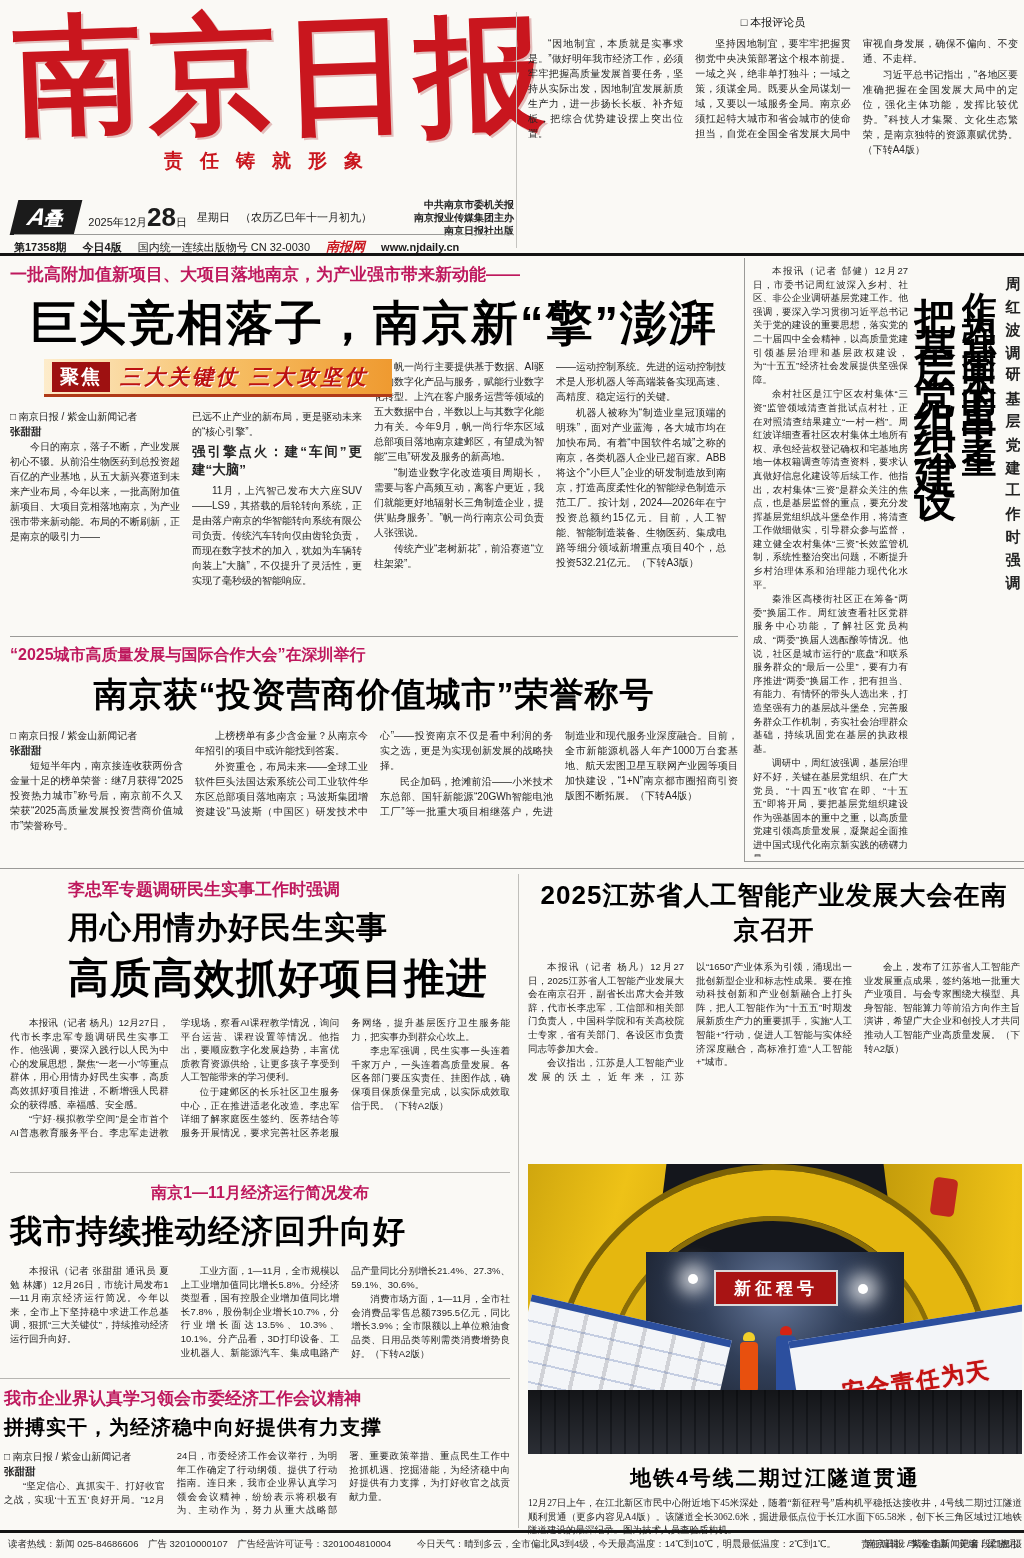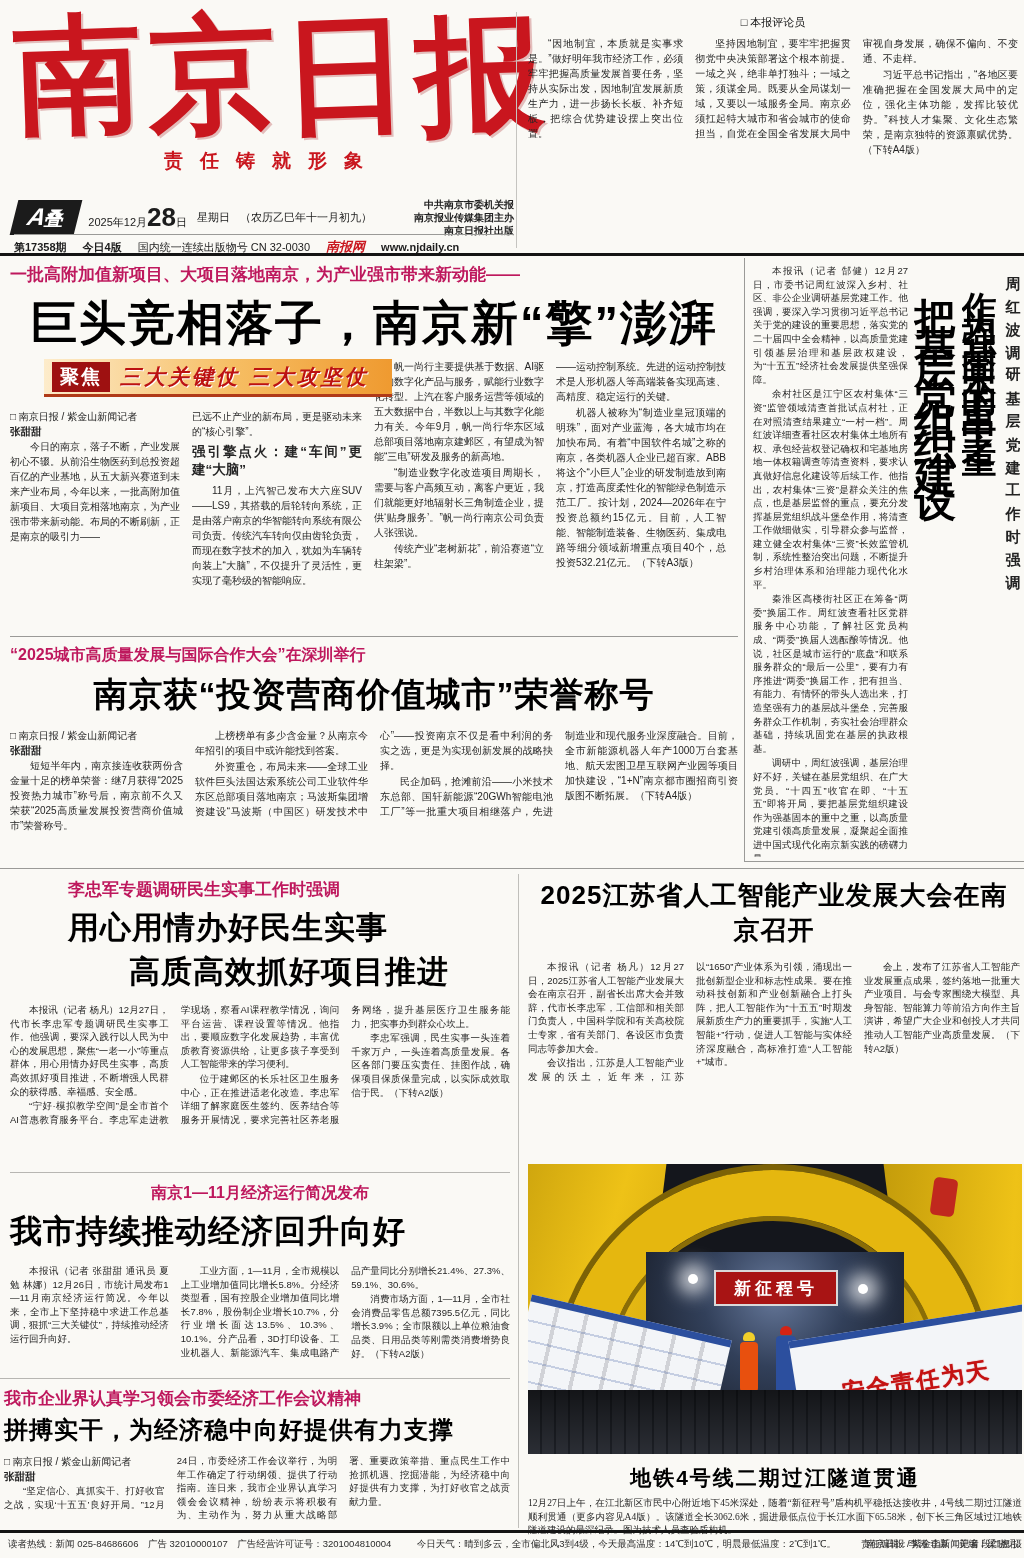--- a/index.html
+++ b/index.html
@@ -186,21 +186,21 @@
         </div>
     </div>
   </div>
 
   <div class="abs rule" style="left:0;top:868px;width:1024px;height:1px;"></div>
   <div class="abs rule" style="left:518px;top:874px;width:1px;height:654px;background:#c0bfbb;"></div>
 
   <div class="abs" style="left:10px;top:878px;width:500px;height:288px;">
     <div class="kicker" style="font-size:17px;margin-left:58px;">李忠军专题调研民生实事工作时强调</div>
     <div class="headline" style="font-size:31px;margin:6px 0 0 58px;">用心用情办好民生实事</div>
-    <div class="headline" style="font-size:31px;margin:2px 0 0 58px;text-align:center;">高质高效抓好项目推进</div>
+    <div class="headline" style="font-size:41px;margin:2px 0 0 58px;">高质高效抓好项目推进</div>
     <div class="bodytext-sm jt colbox" style="column-count:3;height:168px;margin-top:10px;">
         <p class="para">本报讯（记者 杨凡）12月27日，代市长李忠军专题调研民生实事工作。他强调，要深入践行以人民为中心的发展思想，聚焦“一老一小”等重点群体，用心用情办好民生实事，高质高效抓好项目推进，不断增强人民群众的获得感、幸福感、安全感。</p>
         <p class="para">“宁好·模拟教学空间”是全市首个AI普惠教育服务平台。李忠军走进教学现场，察看AI课程教学情况，询问平台运营、课程设置等情况。他指出，要顺应数字化发展趋势，丰富优质教育资源供给，让更多孩子享受到人工智能带来的学习便利。</p>
         <p class="para">位于建邺区的长乐社区卫生服务中心，正在推进适老化改造。李忠军详细了解家庭医生签约、医养结合等服务开展情况，要求完善社区养老服务网络，提升基层医疗卫生服务能力，把实事办到群众心坎上。</p>
         <p class="para">李忠军强调，民生实事一头连着千家万户，一头连着高质量发展。各区各部门要压实责任、挂图作战，确保项目保质保量完成，以实际成效取信于民。（下转A2版）</p>
       </div>
   </div>
 
   <div class="abs" style="left:528px;top:878px;width:492px;height:288px;">
     <div class="headline" style="font-size:26px;text-align:center;">2025江苏省人工智能产业发展大会在南京召开</div>
@@ -216,21 +216,21 @@
     <div class="headline" style="font-size:32px;text-align:left;margin-top:6px;">我市持续推动经济回升向好</div>
     <div class="bodytext-sm jt colbox" style="column-count:3;height:118px;margin-top:10px;">
         <p class="para">本报讯（记者 张甜甜 通讯员 夏勉 林娜）12月26日，市统计局发布1—11月南京经济运行简况。今年以来，全市上下坚持稳中求进工作总基调，狠抓“三大关键仗”，持续推动经济运行回升向好。</p>
         <p class="para">工业方面，1—11月，全市规模以上工业增加值同比增长5.8%。分经济类型看，国有控股企业增加值同比增长7.8%，股份制企业增长10.7%，分行业增长面达13.5%、10.3%、10.1%。分产品看，3D打印设备、工业机器人、新能源汽车、集成电路产品产量同比分别增长21.4%、27.3%、59.1%、30.6%。</p>
         <p class="para">消费市场方面，1—11月，全市社会消费品零售总额7395.5亿元，同比增长3.9%；全市限额以上单位粮油食品类、日用品类等刚需类消费增势良好。（下转A2版）</p>
       </div>
   </div>
 
   <div class="abs" style="left:0px;top:1378px;width:510px;height:150px;border-top:1px solid #b7b6b2;padding:8px 0 0 4px;box-sizing:border-box;">
     <div class="kicker" style="font-size:17px;">我市企业界认真学习领会市委经济工作会议精神</div>
-    <div class="headline" style="font-size:24px;margin-top:4px;">拼搏实干，为经济稳中向好提供有力支撑</div>
+    <div class="headline" style="font-size:20px;margin-top:4px;">拼搏实干，为经济稳中向好提供有力支撑</div>
     <div class="bodytext-sm jt colbox" style="column-count:3;height:70px;margin-top:8px;">
       <div class="byline">
         <span>□ 南京日报 / 紫金山新闻记者</span><br><b>张甜甜</b>
       </div>
       <div>
           <p class="para">“坚定信心、真抓实干、打好收官之战，实现‘十五五’良好开局。”12月24日，市委经济工作会议举行，为明年工作确定了行动纲领、提供了行动指南。连日来，我市企业界认真学习领会会议精神，纷纷表示将积极有为、主动作为，努力从重大战略部署、重要政策举措、重点民生工作中抢抓机遇、挖掘潜能，为经济稳中向好提供有力支撑，为打好收官之战贡献力量。</p>
         </div>
     </div>
   </div>
 

